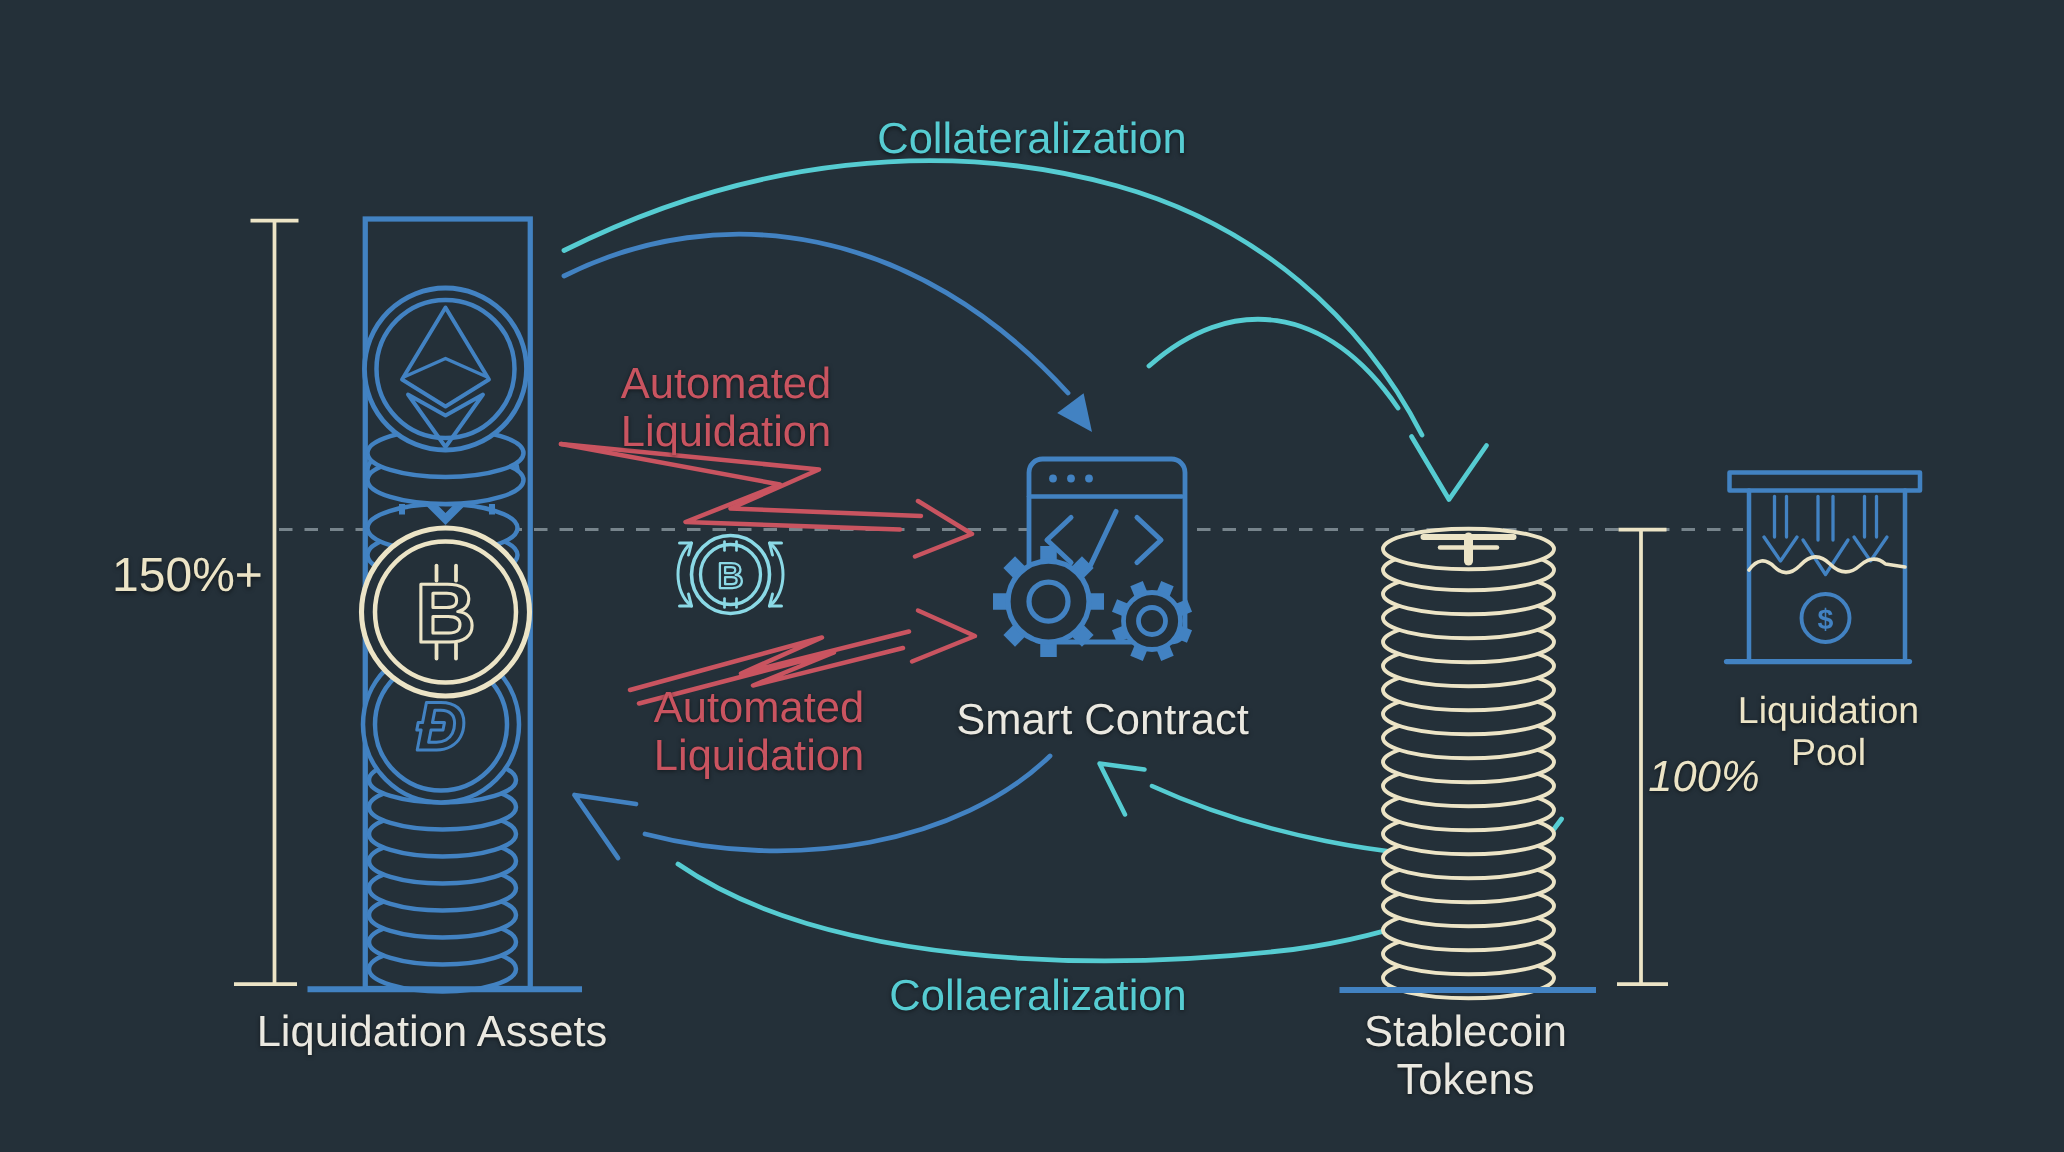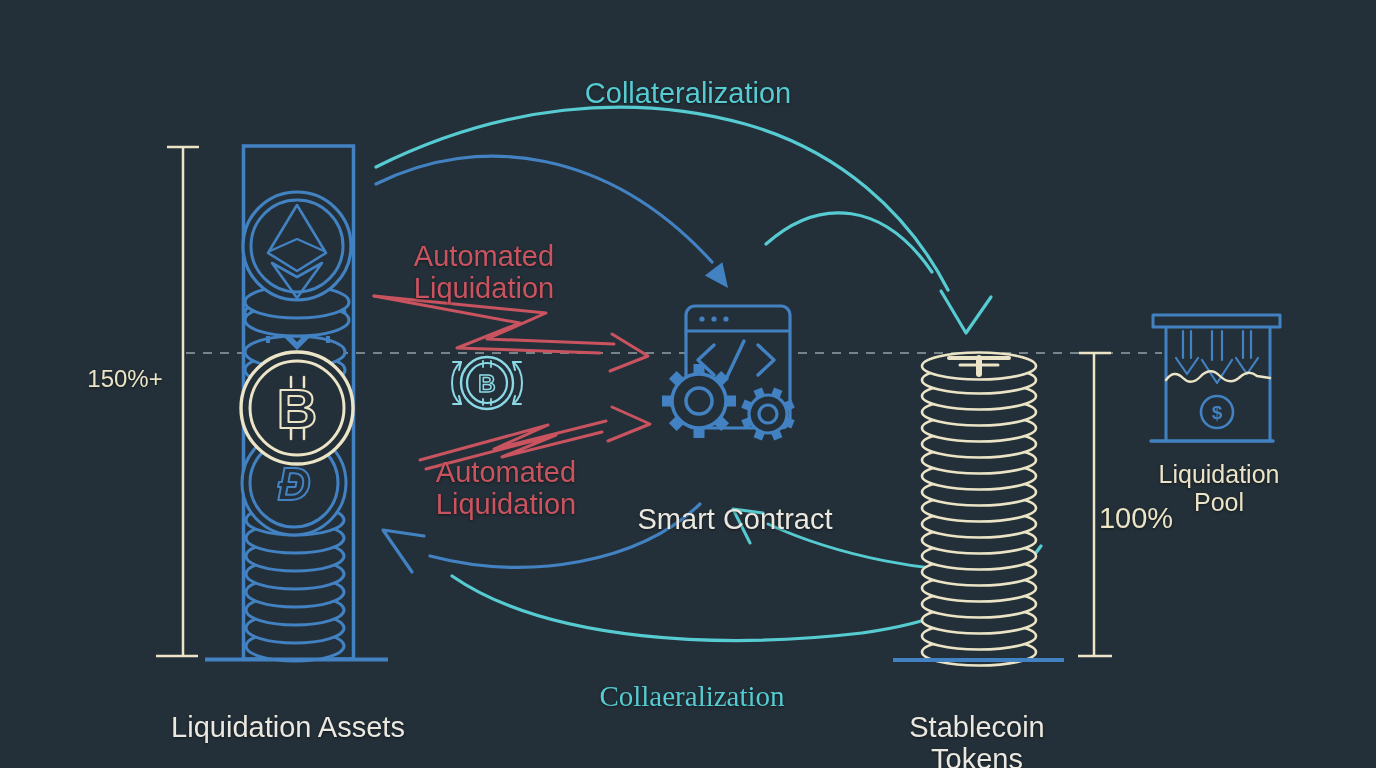--- a/index.html
+++ b/index.html
@@ -18,22 +18,22 @@
   .sr{stroke:var(--red);}   .scy{stroke:var(--cyan);} .sd{stroke:var(--dashed_line);}
   .fn{fill:none;} .fbg{fill:var(--background);} .fb{fill:var(--blue);}
   .rnd{stroke-linecap:round;stroke-linejoin:round;}
   
   .lbl{
     position:absolute;transform:translateX(-50%);text-align:center;
     line-height:1.12;white-space:nowrap;text-shadow:0 1px 3px rgba(0,0,0,.55);
   }
   .lbl span{display:block;}
   .c-teal{color:var(--teal);}  .c-red{color:var(--red);}
-  .c-cream{color:var(--cream);} .c-light{color:var(--text);margin-top:39px;}
-  .fs27{font-size:29px;} .fs28{font-size:24px;} .fs25{font-size:25px;}
+  .c-cream{color:var(--cream);} .c-light{color:var(--text);}
+  .fs27{font-size:29px;} .fs28{font-size:32px;} .fs25{font-size:25px;}
 </style>
 </head>
 <body>
 
 <div class="stage">
 
 <svg width="1376" height="768" viewBox="0 0 1376 768">
   <defs>
     <ellipse id="sc-coin" cx="979" cy="0" rx="57" ry="13.5" class="sc fbg" stroke-width="2.6"></ellipse>
     <ellipse id="lc-coin" cx="295" cy="0" rx="49" ry="15" class="sb fbg" stroke-width="3"></ellipse>
@@ -270,23 +270,23 @@
 
 <div class="lbl c-red fs27" style="left:506px;top:456px;">
   <span>Automated</span>
   <span>Liquidation</span>
 </div>
 
 <div class="lbl c-light fs27" style="left:735px;top:464px;">Smart Contract</div>
 
 <div class="lbl c-cream fs28" style="left:125px;top:366px;">150%+</div>
 
-<div class="lbl c-cream fs27" style="left:1136px;top:502px;">100%</div>
-
-<div class="lbl c-teal fs27" style="left:692px;top:680px;font-family:Liberation Serif, serif;">Collaeralization</div>
+<div class="lbl c-cream fs27" style="left:1136px;top:502px;font-style:italic;">100%</div>
+
+<div class="lbl c-teal fs27" style="left:692px;top:648px;">Collaeralization</div>
 
 <div class="lbl c-light fs27" style="left:288px;top:672px;">
   <span>Liquidation Assets</span>
 </div>
 
 <div class="lbl c-light fs27" style="left:977px;top:672px;">
   <span>Stablecoin</span>
   <span>Tokens</span>
 </div>
 

